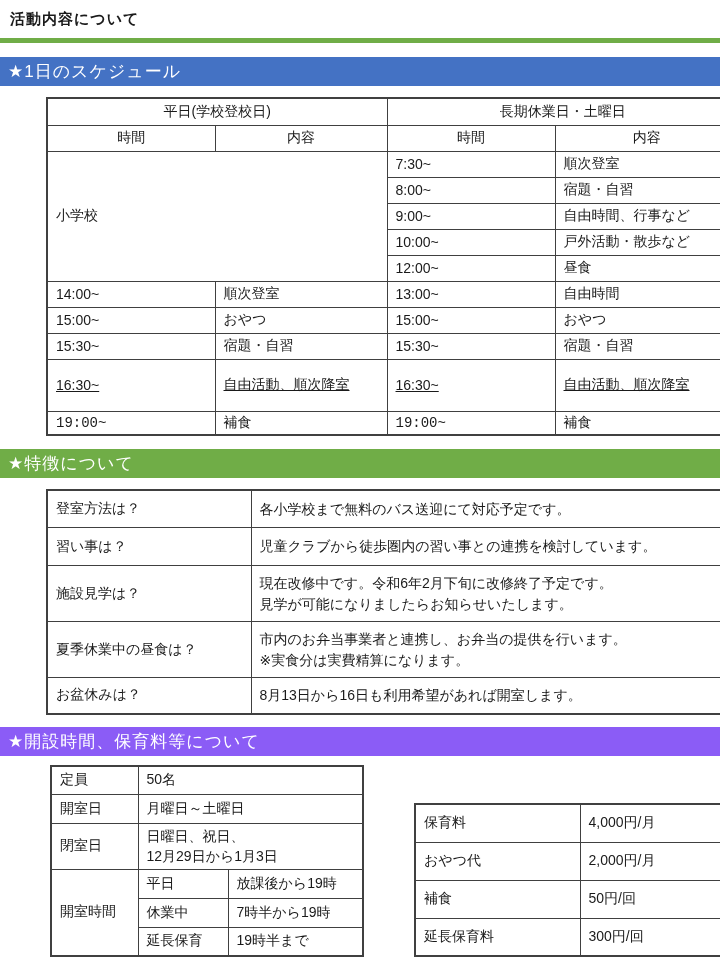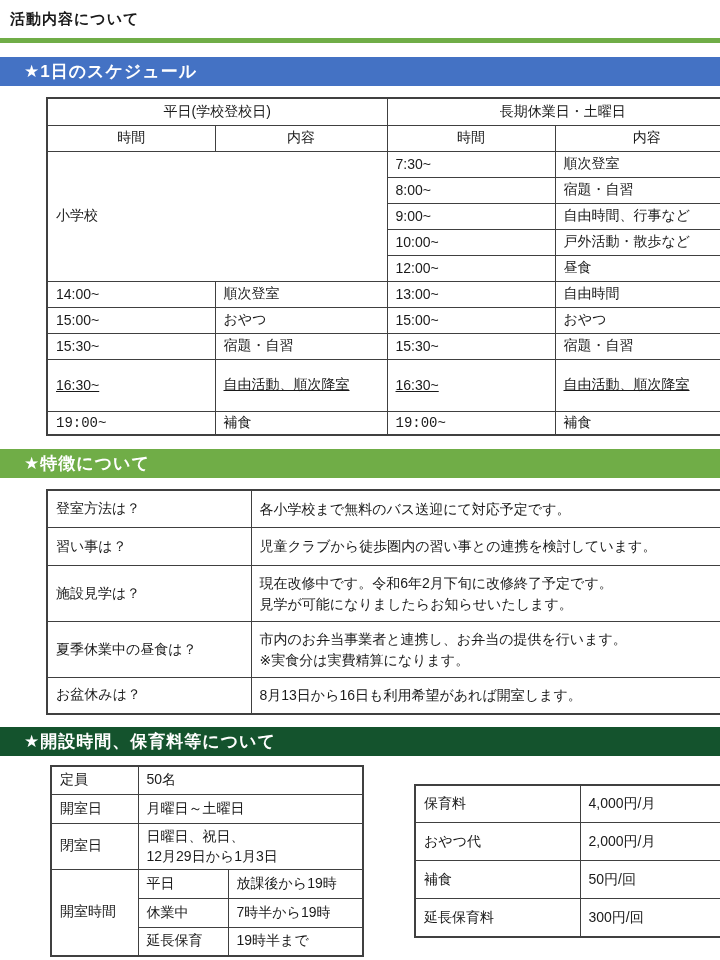--- a/index.html
+++ b/index.html
@@ -8,47 +8,47 @@
     font-family:"Liberation Sans","DejaVu Sans",sans-serif;
     color:#1a1a1a;overflow:hidden;
   }
   .doc-title{
     font-size:15px;font-weight:bold;letter-spacing:1px;
     padding:10px 0 6px 10px;height:22px;
   }
   .title-rule{height:5px;background:#70AD47;}
   .section-bar{
     height:29px;display:flex;align-items:center;
-    padding-left:24px;color:#ffffff;font-weight:bold;
+    padding-left:8px;color:#ffffff;font-weight:normal;
     font-size:17px;letter-spacing:1px;
   }
   .bar-blue{background:#4472C4;margin-top:14px;}
   .bar-green{background:#70AD47;margin-top:13px;}
-  .bar-yellow{background:#14532d;margin-top:12px;}
+  .bar-yellow{background:#8b5cf6;margin-top:12px;}
   .content{padding:0 14px;margin-left:32px;}
   table{border-collapse:collapse;table-layout:fixed;border:2px solid #404040;}
   th,td{
     border:1px solid #404040;font-size:14px;font-weight:normal;
     padding:2px 8px;vertical-align:middle;text-align:left;overflow:hidden;
   }
   .center{text-align:center;}
   .ml{white-space:pre-line;line-height:1.45;}
   
   .schedule-table{width:692px;margin-top:11px;}
   .schedule-table tr{height:26px;}
   .schedule-table tr.hdr1{height:27px;}
   .schedule-table tr.tall{height:52px;text-decoration:underline;}
   .schedule-table tr.last{height:21px;font-family:Liberation Mono, monospace;}
   
   .features-table{width:692px;margin-top:11px;}
   .features-table tr.r1{height:38px;}
   .features-table tr.r2{height:56px;}
   .features-table tr.r3{height:36px;}
   
-  .bottom-wrap{display:flex;gap:50px;margin:9px 0 0 4px;align-items:center;}
+  .bottom-wrap{display:flex;gap:50px;margin:9px 0 0 4px;align-items:flex-end;}
   .hours-table{width:312px;}
   .hours-table tr{height:29px;}
   .hours-table tr.tall{height:43px;}
   .fees-table{width:320px;}
   .fees-table tr{height:38px;}
 </style>
 </head>
 <body>
 
 <div class="doc-title">活動内容について</div>

